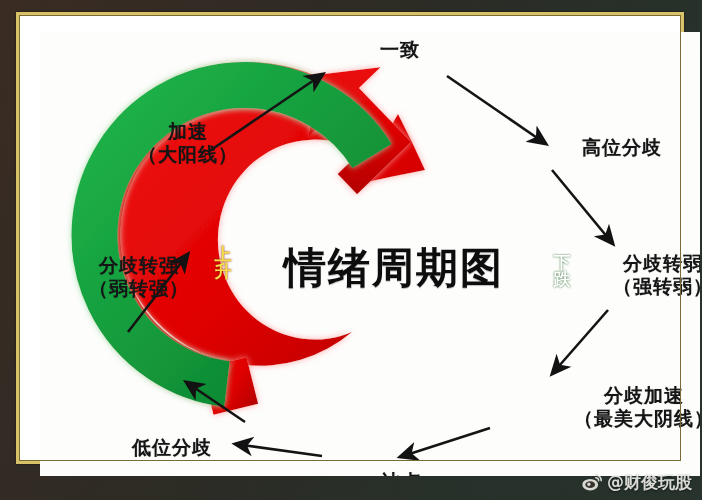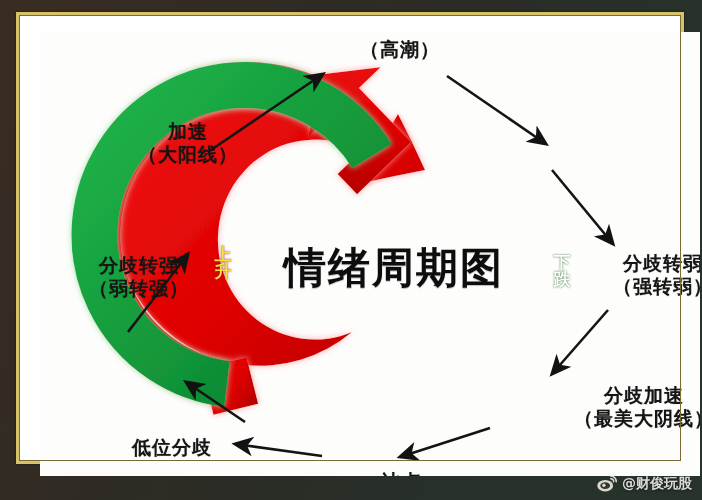--- a/index.html
+++ b/index.html
@@ -122,21 +122,21 @@
 
   
   #watermark {
     position: absolute;
     right: 10px;
     bottom: 6px;
     display: flex;
     align-items: center;
     gap: 5px;
     color: #e9e9e4;
-    font-size: 14px;
+    font-size: 17px;
     font-weight: bold;
     opacity: 0.92;
     font-family: "DejaVu Sans", "Liberation Sans", sans-serif;
     text-shadow: 0 1px 2px rgba(0,0,0,0.6);
   }
   #watermark .wb-logo {
     display: inline-block;
     width: 21px;
     height: 21px;
     position: relative;
@@ -232,41 +232,44 @@
 
           <line x1="512" y1="138" x2="573" y2="212" marker-end="url(#arrowTip)"></line>
 
           <line x1="568" y1="278" x2="512" y2="342" marker-end="url(#arrowTip)"></line>
 
           <line x1="450" y1="396" x2="360" y2="425" marker-end="url(#arrowTip)"></line>
         </g>
       </svg>
 
       <div class="label lbl-top">
-        <span class="l2">（高潮）</span>
+        <span class="l1">一致</span>
       </div>
 
       <div class="label lbl-upleft">
         <span class="l1">加速</span>
         <span class="l2">（大阳线）</span>
       </div>
 
       <div class="label lbl-midleft">
         <span class="l1">分歧转强</span>
         <span class="l2">（弱转强）</span>
       </div>
 
       <div class="label lbl-lowleft">
         <span class="l1">低位分歧</span>
       </div>
 
       <div class="label lbl-bottom">
         <span class="l1">冰点</span>
       </div>
 
+      <div class="label lbl-upright">
+        <span class="l1">高位分歧</span>
+      </div>
 
       <div class="label lbl-midright">
         <span class="l1">分歧转弱</span>
         <span class="l2">（强转弱）</span>
       </div>
 
       <div class="label lbl-lowright">
         <span class="l1">分歧加速</span>
         <span class="l2">（最美大阴线）</span>
       </div>

